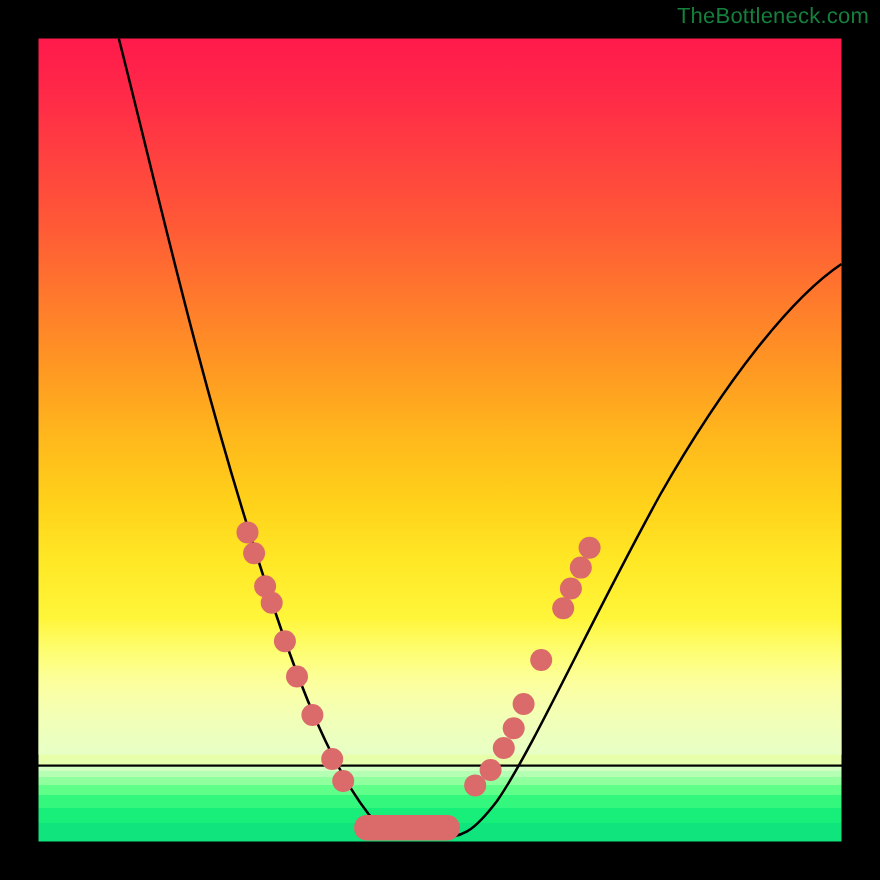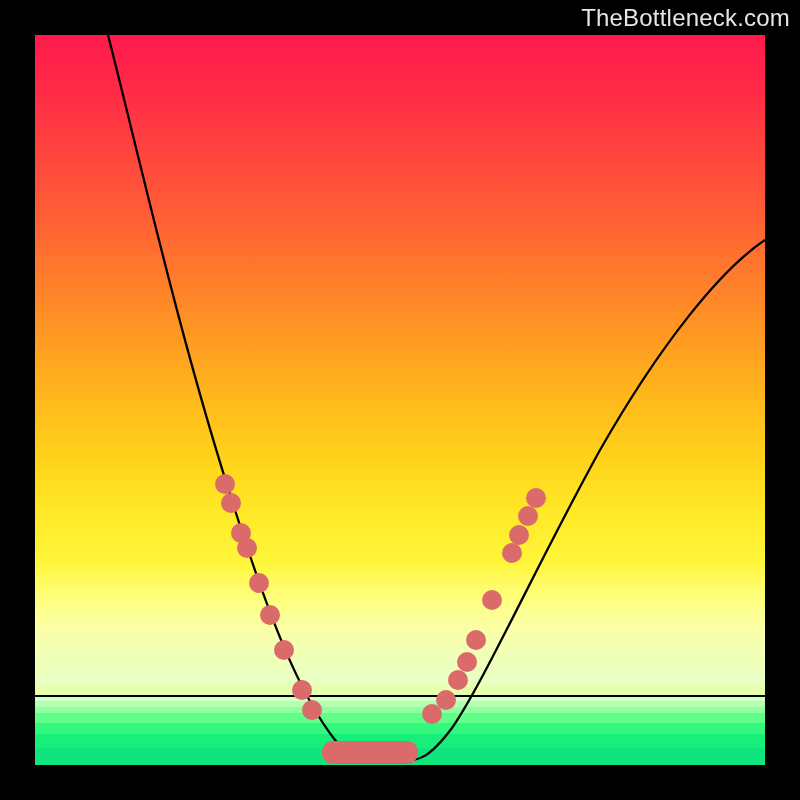--- a/index.html
+++ b/index.html
@@ -14,22 +14,22 @@
   .frame {
     position: relative;
     width: 800px;
     height: 800px;
     background: #000000;
   }
   .watermark {
     position: absolute;
     top: 4px;
     right: 10px;
-    color: #e5e5e5;
-    font-size: 24px;
+    color: #15803d;
+    font-size: 20px;
     font-weight: 400;
     letter-spacing: 0.2px;
     z-index: 3;
   }
   .gradient {
     position: absolute;
     top: 35px;
     left: 35px;
     width: 730px;
     height: 660px;

